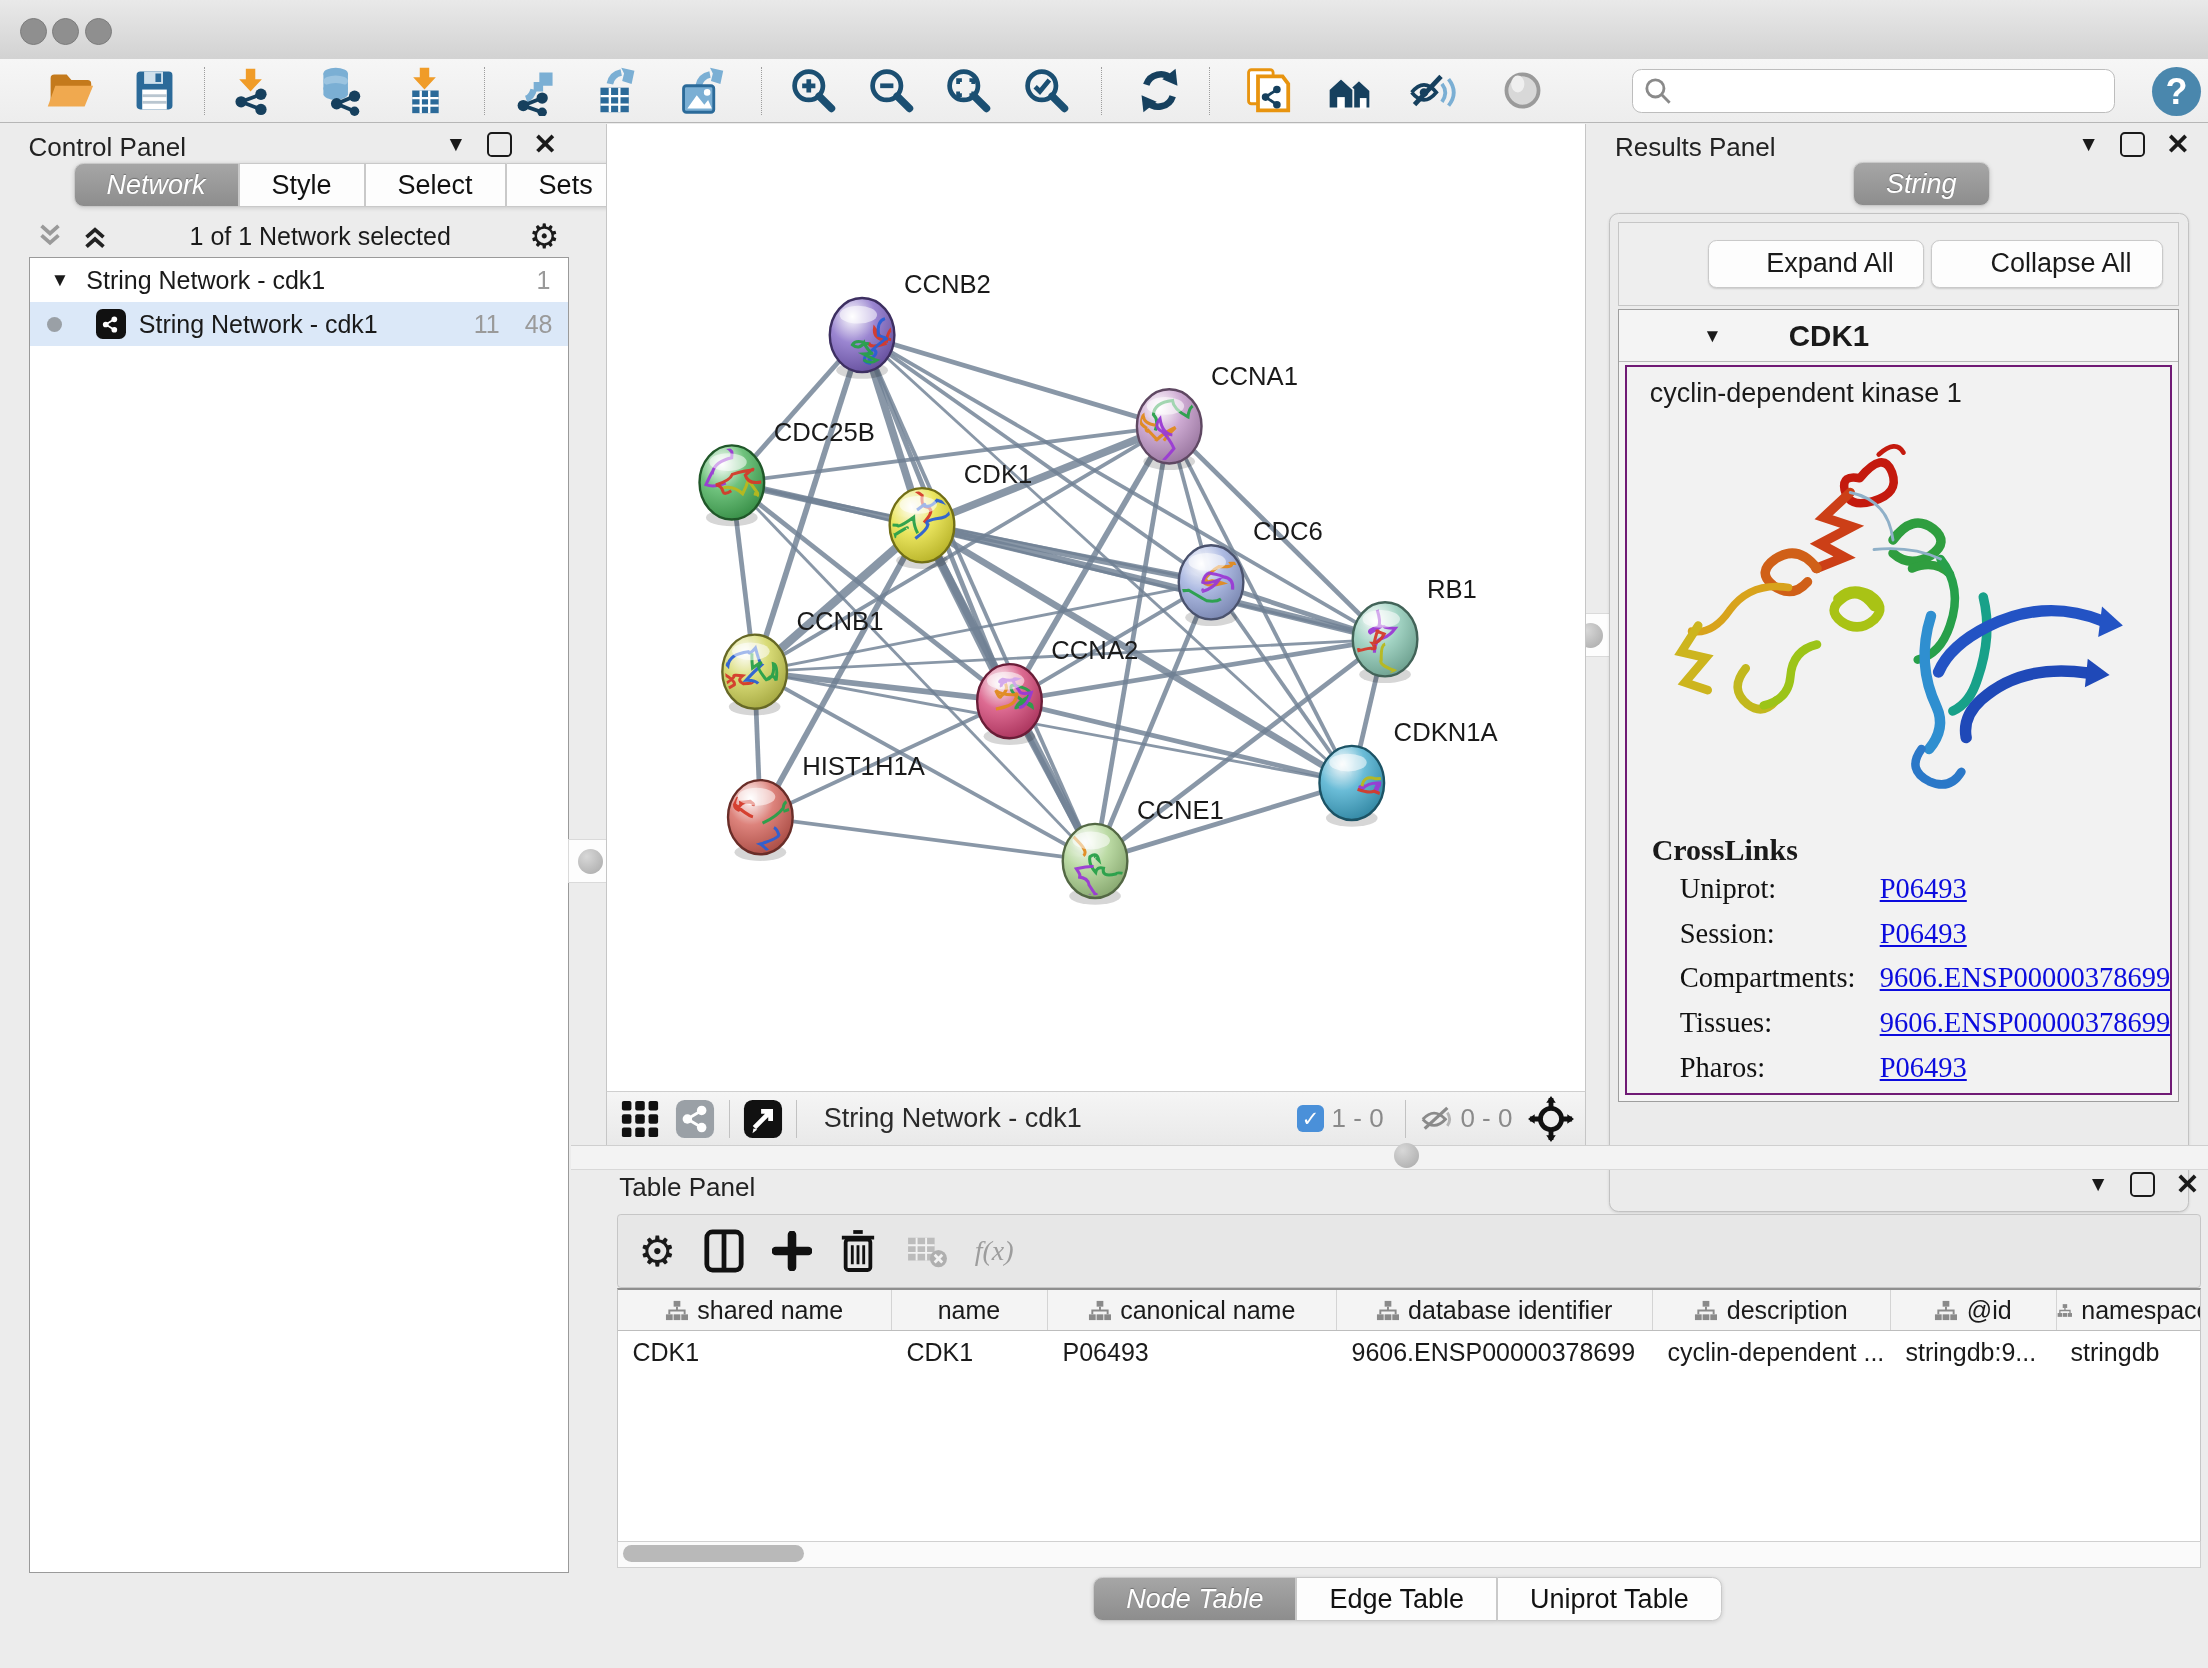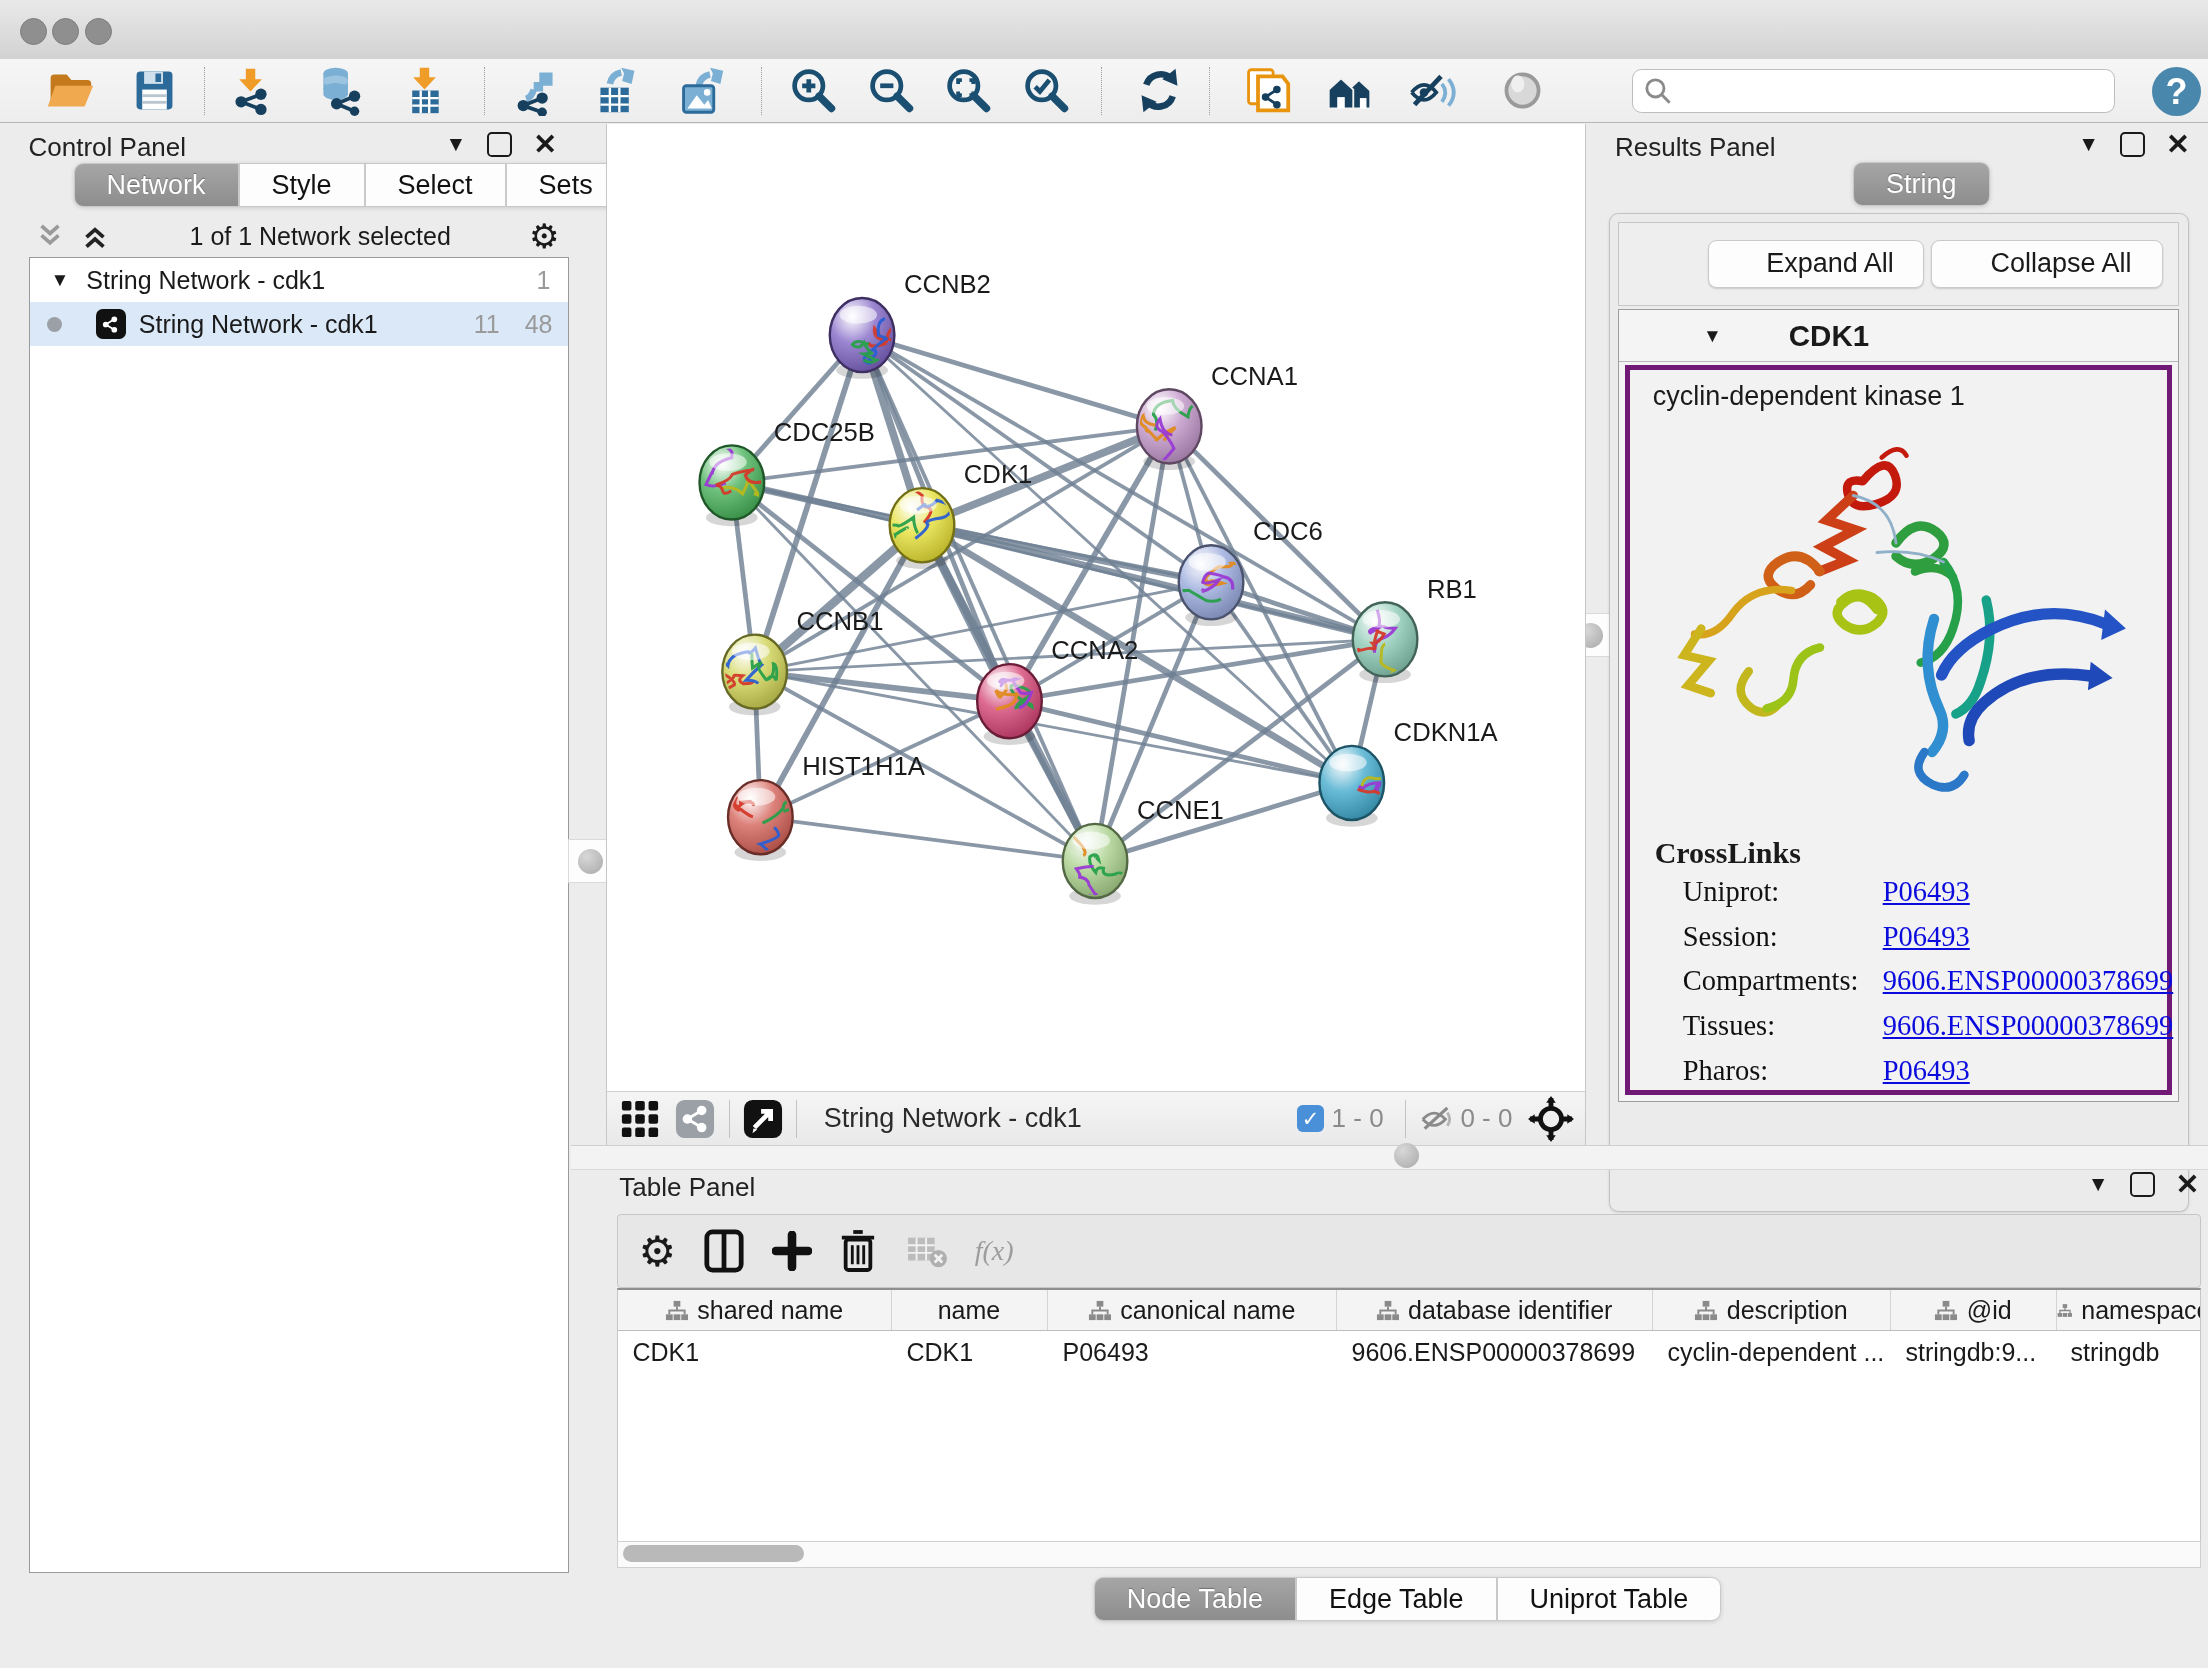--- a/index.html
+++ b/index.html
@@ -19,21 +19,21 @@
   .helpbtn{position:absolute;left:2152px;top:7.6px;width:49px;height:49px;border-radius:50%;background:#4a87ad;color:#fff;font-size:36px;font-weight:bold;text-align:center;line-height:49px;}
   
   .phead{position:absolute;font-size:26px;color:#222;}
   .winicons{position:absolute;display:flex;align-items:center;gap:21px;}
   .tri{font-size:21px;color:#1a1a1a;}
   .flo{width:21px;height:21px;border:2.9px solid #1a1a1a;border-radius:4.8px;}
   .clo{font-size:28.5px;font-weight:bold;color:#1a1a1a;line-height:21px;}
   .tabbtn{height:42px;padding:0 32px;background:#fdfdfd;border:1px solid #c9c9c9;font-size:27px;display:flex;align-items:center;color:#111;}
   .tabbtn.active{background:linear-gradient(#a6a6a6,#8d8d8d);color:#fff;text-shadow:0 -1px 1px rgba(0,0,0,.3);}
   .tabrow{position:absolute;display:flex;filter:drop-shadow(0 1px 1.9px rgba(0,0,0,.15));}
-  .tabrow :first-child{border-radius:9.5px 0 0 9.5px;}
+  .tabrow :first-child{border-radius:9.5px 0 0 9.5px;font-style:italic;}
   .tabrow :last-child{border-radius:0 9.5px 9.5px 0;}
   
   .ctrl-sub{position:absolute;left:11.4px;top:214px;width:548px;height:42px;}
   .netlist{position:absolute;left:19px;top:255px;width:538px;height:1316px;background:#fff;border:1.9px solid #9a9a9a;}
   .nrow{position:relative;height:44px;display:flex;align-items:center;font-size:25px;}
   .nrow .cnt{color:#9a9a9a;}
   .nrow.sel{background:#dbe8f8;}
   .stricon{width:30px;height:30px;background:#111;border-radius:6.7px;display:flex;align-items:center;justify-content:center;}
   
   .netview{position:absolute;left:606px;top:124px;width:978px;height:967px;background:#fff;border-left:1px solid #c6c6c6;border-right:1px solid #c6c6c6;}
@@ -46,21 +46,21 @@
   .splitdot{position:absolute;width:42px;height:42px;background:#fdfdfd;border:1px solid #dadada;display:flex;align-items:center;justify-content:center;}
   .splitdot i{display:block;width:25px;height:25px;border-radius:50%;background:radial-gradient(circle at 35% 30%,#d8d8d8,#a8a8a8);}
   .hsplit{position:absolute;left:571px;top:1145px;width:1638px;height:23px;background:#f3f3f3;border-top:1px solid #cfcfcf;border-bottom:1px solid #d8d8d8;}
   
   .respanel{position:absolute;left:1598px;top:124px;width:611px;height:1022px;}
   .resbox{position:absolute;left:11.4px;top:89px;width:578px;height:997px;background:#ebebeb;border:1.9px solid #c2c2c2;border-radius:9.5px;box-shadow:0 1px 2.9px rgba(0,0,0,.12);}
   .btnbox{position:absolute;left:7.6px;top:7.6px;width:559px;height:82px;border:1.9px solid #c6c6c6;background:#eee;}
   .pushbtn{position:absolute;top:17px;height:46px;background:#fdfdfd;border:1px solid #c9c9c9;border-radius:8.6px;font-size:27px;display:flex;align-items:center;justify-content:center;box-shadow:0 1px 1.9px rgba(0,0,0,.15);padding-left:28px;}
   .cdkbox{position:absolute;left:7.6px;top:95px;width:559px;height:791px;border:1.9px solid #9e9e9e;background:#f4f4f4;}
   .cdkhead{position:absolute;left:0;top:0;right:0;height:51px;display:flex;align-items:center;border-bottom:1.9px solid #b9b9b9;}
-  .cdkcontent{position:absolute;left:5.7px;top:55px;right:5.7px;bottom:5.7px;background:#f2f2f2;border:5px solid #701a75;}
+  .cdkcontent{position:absolute;left:5.7px;top:55px;right:5.7px;bottom:5.7px;background:#f2f2f2;border:2px solid #701a75;}
   .serif{font-family:"Liberation Serif",serif;}
   .xl-label{font-size:28.5px;color:#111;}
   .xl-link{font-size:28.5px;color:#0b0bde;text-decoration:underline;}
   .xlrow{position:absolute;left:53px;}
   
   .tblpanel{position:absolute;left:606px;top:1168px;width:1603px;height:439px;}
   .tbltools{position:absolute;left:10.5px;top:46px;width:1582px;height:72px;background:#e7e7e7;border:1px solid #c6c6c6;border-radius:3.8px;display:flex;align-items:center;}
   .tblwrap{position:absolute;left:10.5px;top:120px;width:1582px;height:253px;background:#fff;border-top:2.9px solid #8f8f8f;border-left:1px solid #c6c6c6;border-right:1px solid #c6c6c6;overflow:hidden;}
   .thead{display:flex;height:40px;background:#f4f4f4;border-bottom:1.9px solid #bdbdbd;}
   .th{display:flex;align-items:center;justify-content:center;gap:9.5px;font-size:25px;color:#1a1a1a;border-right:1px solid #d4d4d4;overflow:hidden;white-space:nowrap;}

